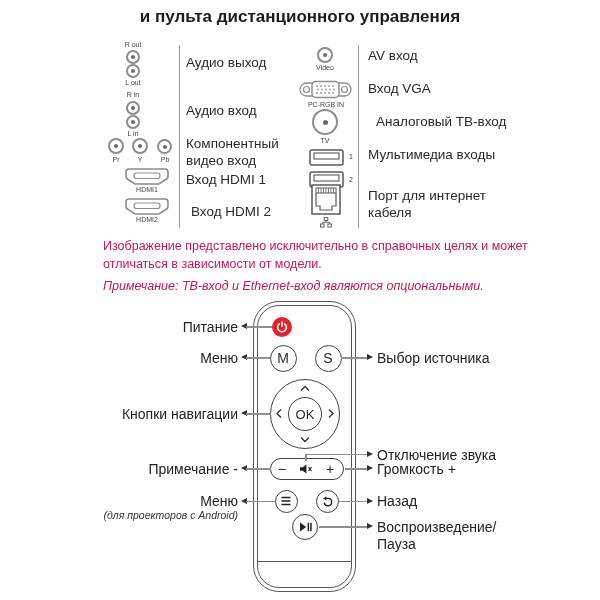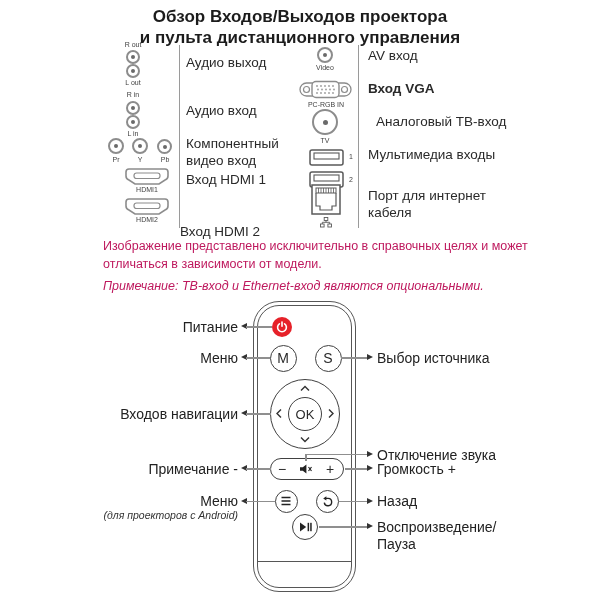--- a/index.html
+++ b/index.html
@@ -43,21 +43,20 @@
   .callout.right-align { text-align:right; }
   .callout-sub { font-size:10.5px; font-style:italic; color:#333; white-space:nowrap; text-align:right; }
   svg { display:block; }
 </style>
 </head>
 <body>
 
 <div id="screen">
 
   <div class="abs title">
-    <div>Обзор Входов/Выходов проектора</div>
     <div>и пульта дистанционного управления</div>
   </div>
 
   <div class="abs divider" style="left:179px; top:45px; height:183px;"></div>
   <div class="abs divider" style="left:358px; top:45px; height:183px;"></div>
 
   <div class="abs plabel" style="left:113px; top:41px; width:40px;">R out</div>
   <div class="abs rca" style="left:126px; top:50px; width:14px; height:14px;">
       <span class="dot"></span>
     </div>
@@ -103,21 +102,21 @@
   <div class="abs plabel" style="left:127px; top:186px; width:40px;">HDMI1</div>
   <div class="abs port-desc" style="left:186px; top:172px;">Вход HDMI 1</div>
 
   <div class="abs" style="left:125px; top:198px;">
     <svg width="44" height="17" viewBox="0 0 44 17">
       <path d="M4 1 H40 Q43 1 43 4 V8 Q43 11 40 12 L34 16 H10 L4 12 Q1 11 1 8 V4 Q1 1 4 1 Z" fill="#fff" stroke="#8c8c8c" stroke-width="1.6"></path>
       <rect x="9" y="5" width="26" height="5.5" rx="2.5" fill="#fff" stroke="#8c8c8c" stroke-width="1.2"></rect>
     </svg>
   </div>
   <div class="abs plabel" style="left:127px; top:216px; width:40px;">HDMI2</div>
-  <div class="abs port-desc" style="left:180px; top:204px;margin-top:20px;">Вход HDMI 2</div>
+  <div class="abs port-desc" style="left:191px; top:204px;">Вход HDMI 2</div>
 
   <div class="abs rca" style="left:317px; top:47px; width:16px; height:16px;">
       <span class="dot"></span>
     </div>
   <div class="abs plabel" style="left:305px; top:64px; width:40px;">Video</div>
   <div class="abs port-desc" style="left:368px; top:48px;">AV вход</div>
 
   <div class="abs" style="left:299px; top:79px;">
     <svg width="53" height="21" viewBox="0 0 53 21">
       <rect x="1" y="4" width="51" height="13" rx="6.5" fill="#fff" stroke="#8c8c8c" stroke-width="1.3"></rect>
@@ -137,21 +136,21 @@
           <circle cx="35" cy="10.5" r="0.9"></circle>
         <circle cx="18" cy="14" r="0.9"></circle>
           <circle cx="22" cy="14" r="0.9"></circle>
           <circle cx="26" cy="14" r="0.9"></circle>
           <circle cx="30" cy="14" r="0.9"></circle>
           <circle cx="34" cy="14" r="0.9"></circle>
       </g>
     </svg>
   </div>
   <div class="abs plabel" style="left:300px; top:101px; width:52px;">PC-RGB IN</div>
-  <div class="abs port-desc" style="left:368px; top:81px;font-weight:bold;">Вход VGA</div>
+  <div class="abs port-desc" style="left:368px; top:81px;">Вход VGA</div>
 
   <div class="abs coax" style="left:312px; top:109px; width:26px; height:26px;">
       <span class="dot"></span>
     </div>
   <div class="abs plabel" style="left:305px; top:137px; width:40px;">TV</div>
   <div class="abs port-desc" style="left:376px; top:114px;text-align:right;">Аналоговый ТВ-вход</div>
 
   <div class="abs" style="left:309px; top:149px;">
     <svg width="35" height="17" viewBox="0 0 35 17">
       <rect x="1" y="1" width="33" height="15" rx="2" fill="#fff" stroke="#5a5a5a" stroke-width="1.5"></rect>
@@ -297,21 +296,21 @@
 
   <div class="abs hline" style="left:339px; top:500.8px; width:28px;"></div>
   <div class="abs arrow-r" style="left:367px; top:497.8px;"></div>
 
   <div class="abs hline" style="left:319px; top:526.3px; width:48px;"></div>
   <div class="abs arrow-r" style="left:367px; top:523.3px;"></div>
 
   <div class="abs callout right-align" style="right:362px; top:319px;">Питание</div>
   <div class="abs callout right-align" style="right:362px; top:350px;">Меню</div>
   <div class="abs callout" style="left:377px; top:350px;">Выбор источника</div>
-  <div class="abs callout right-align" style="right:362px; top:406px;">Входов навигации</div>
+  <div class="abs callout right-align" style="right:362px; top:406px;">Кнопки навигации</div>
   <div class="abs callout right-align" style="right:362px; top:461px;">Примечание -</div>
   <div class="abs callout" style="left:377px; top:447px;">Отключение звука</div>
   <div class="abs callout" style="left:377px; top:461px;text-align:right;">Громкость +</div>
   <div class="abs callout right-align" style="right:362px; top:493px;">Меню</div>
   <div class="abs callout-sub" style="right:362px; top:509px;">(для проекторов с Android)</div>
   <div class="abs callout" style="left:377px; top:493px;">Назад</div>
   <div class="abs callout" style="left:377px; top:519px; line-height:17px;">
     <div>Воспроизведение/</div>
     <div>Пауза</div>
   </div>

